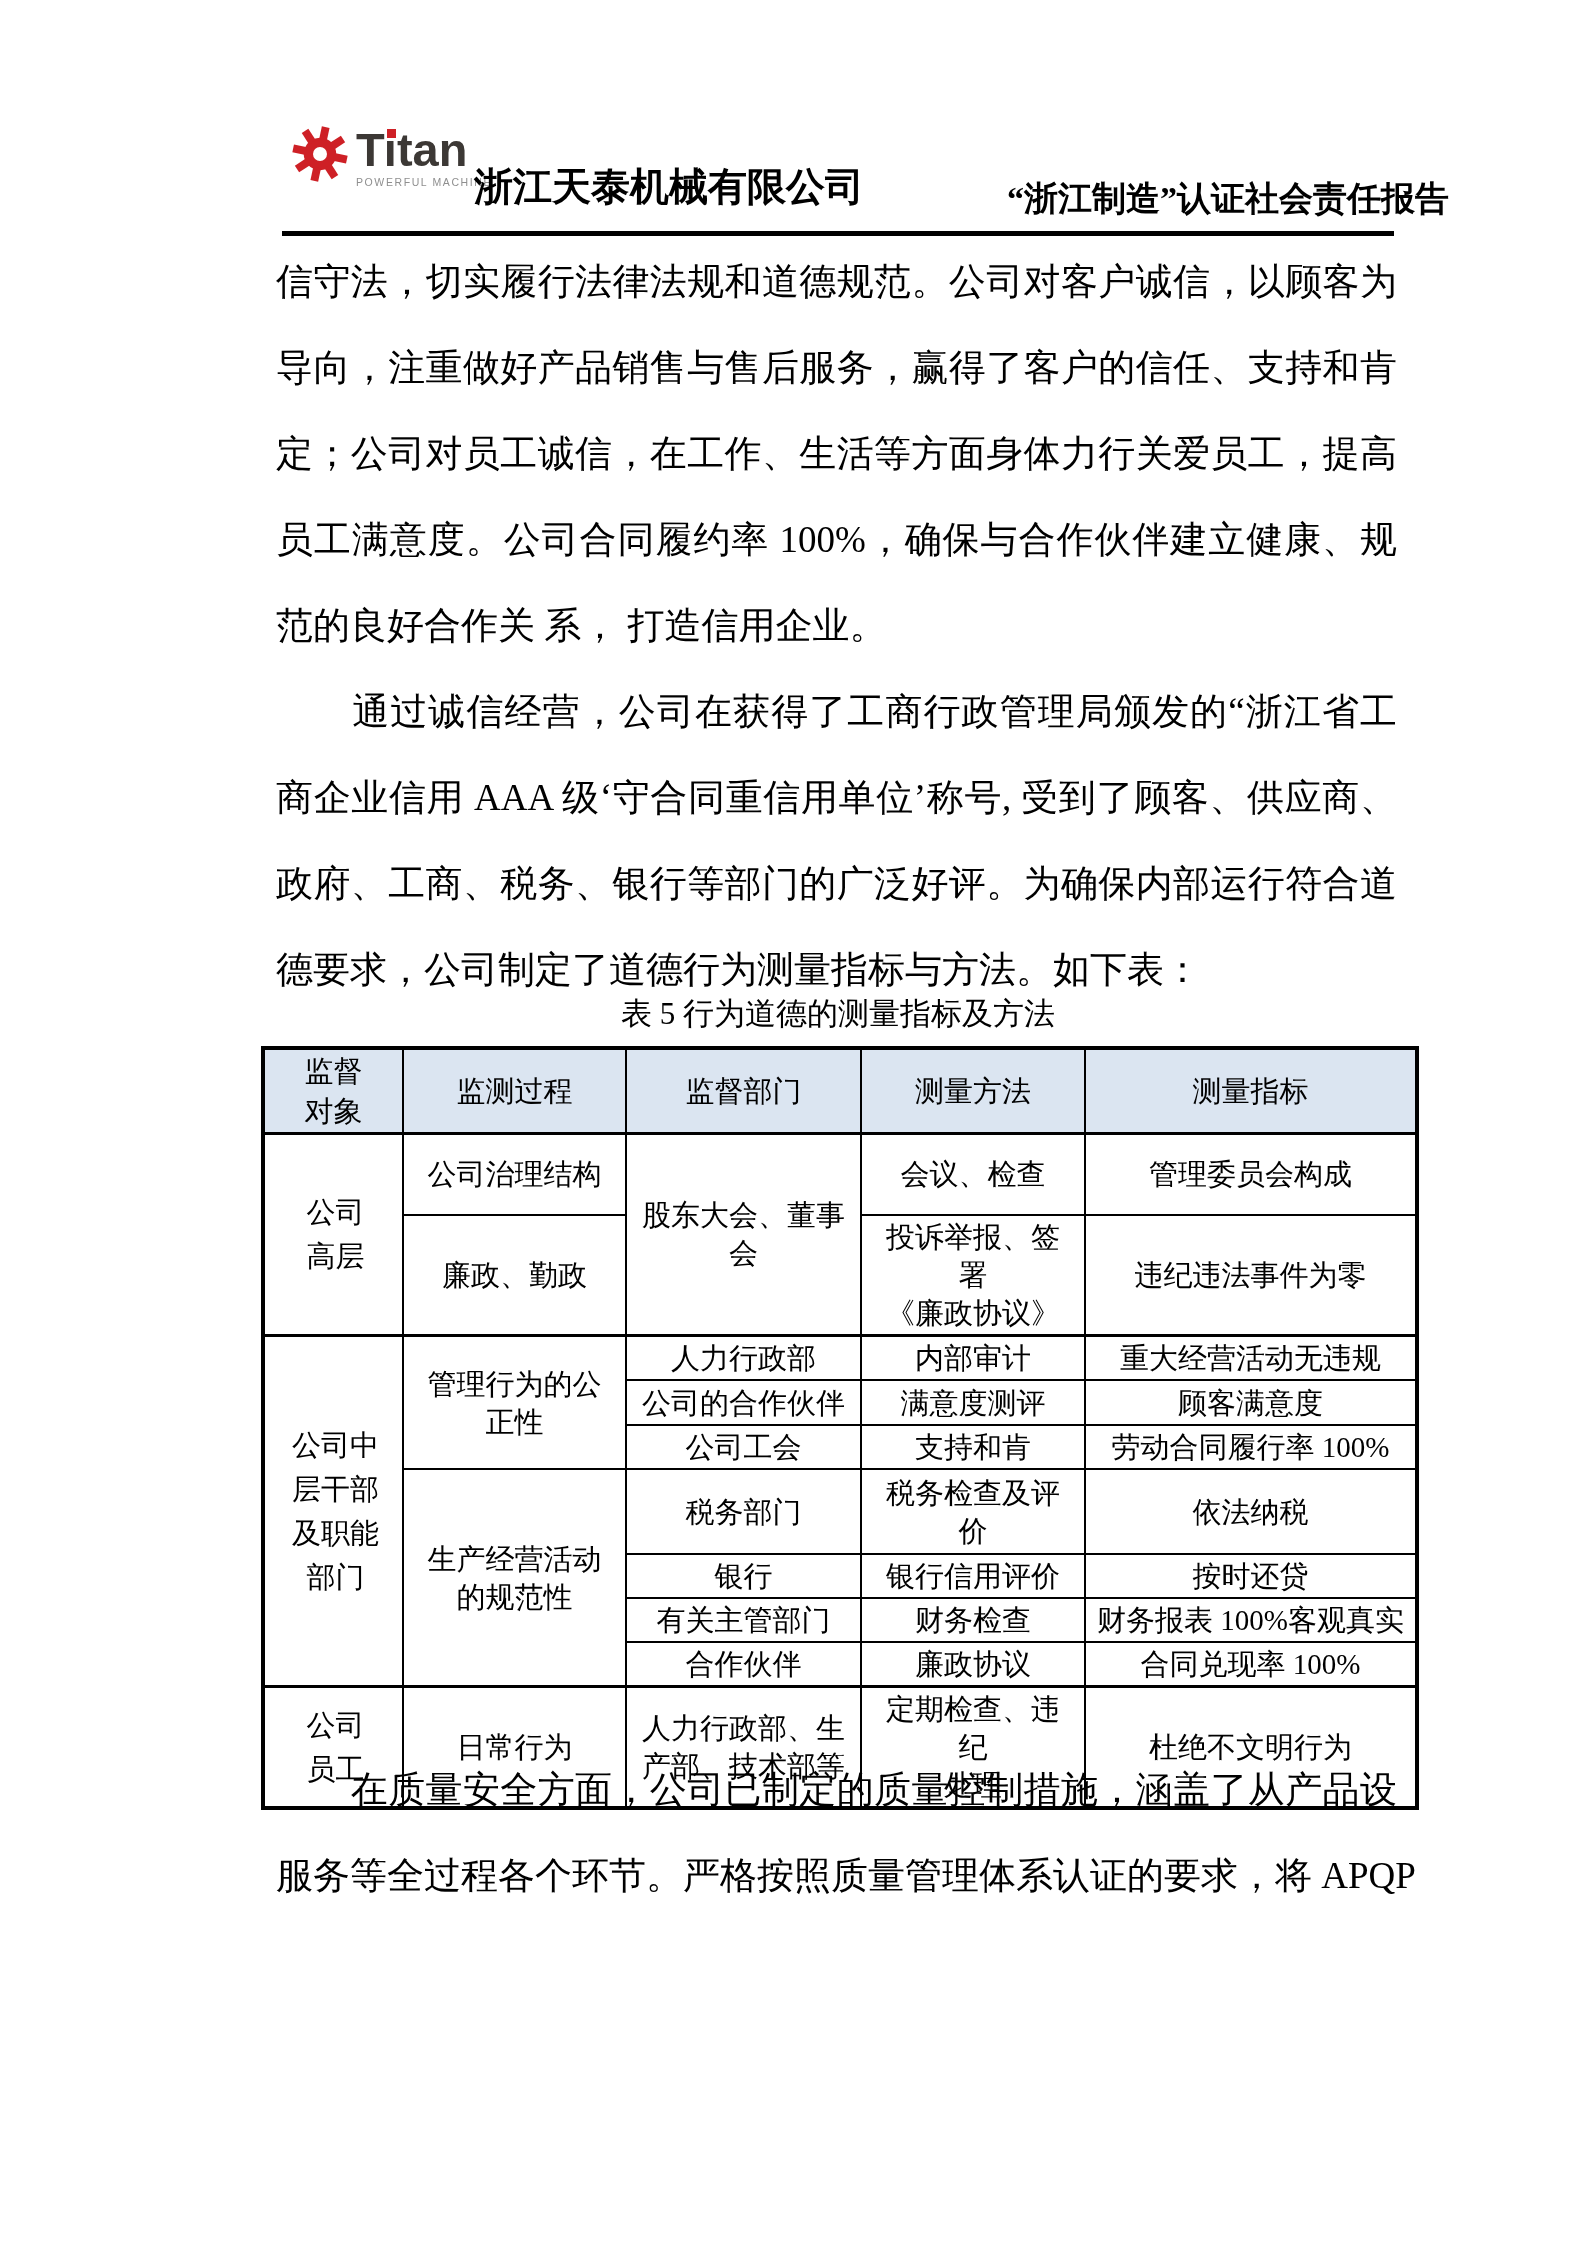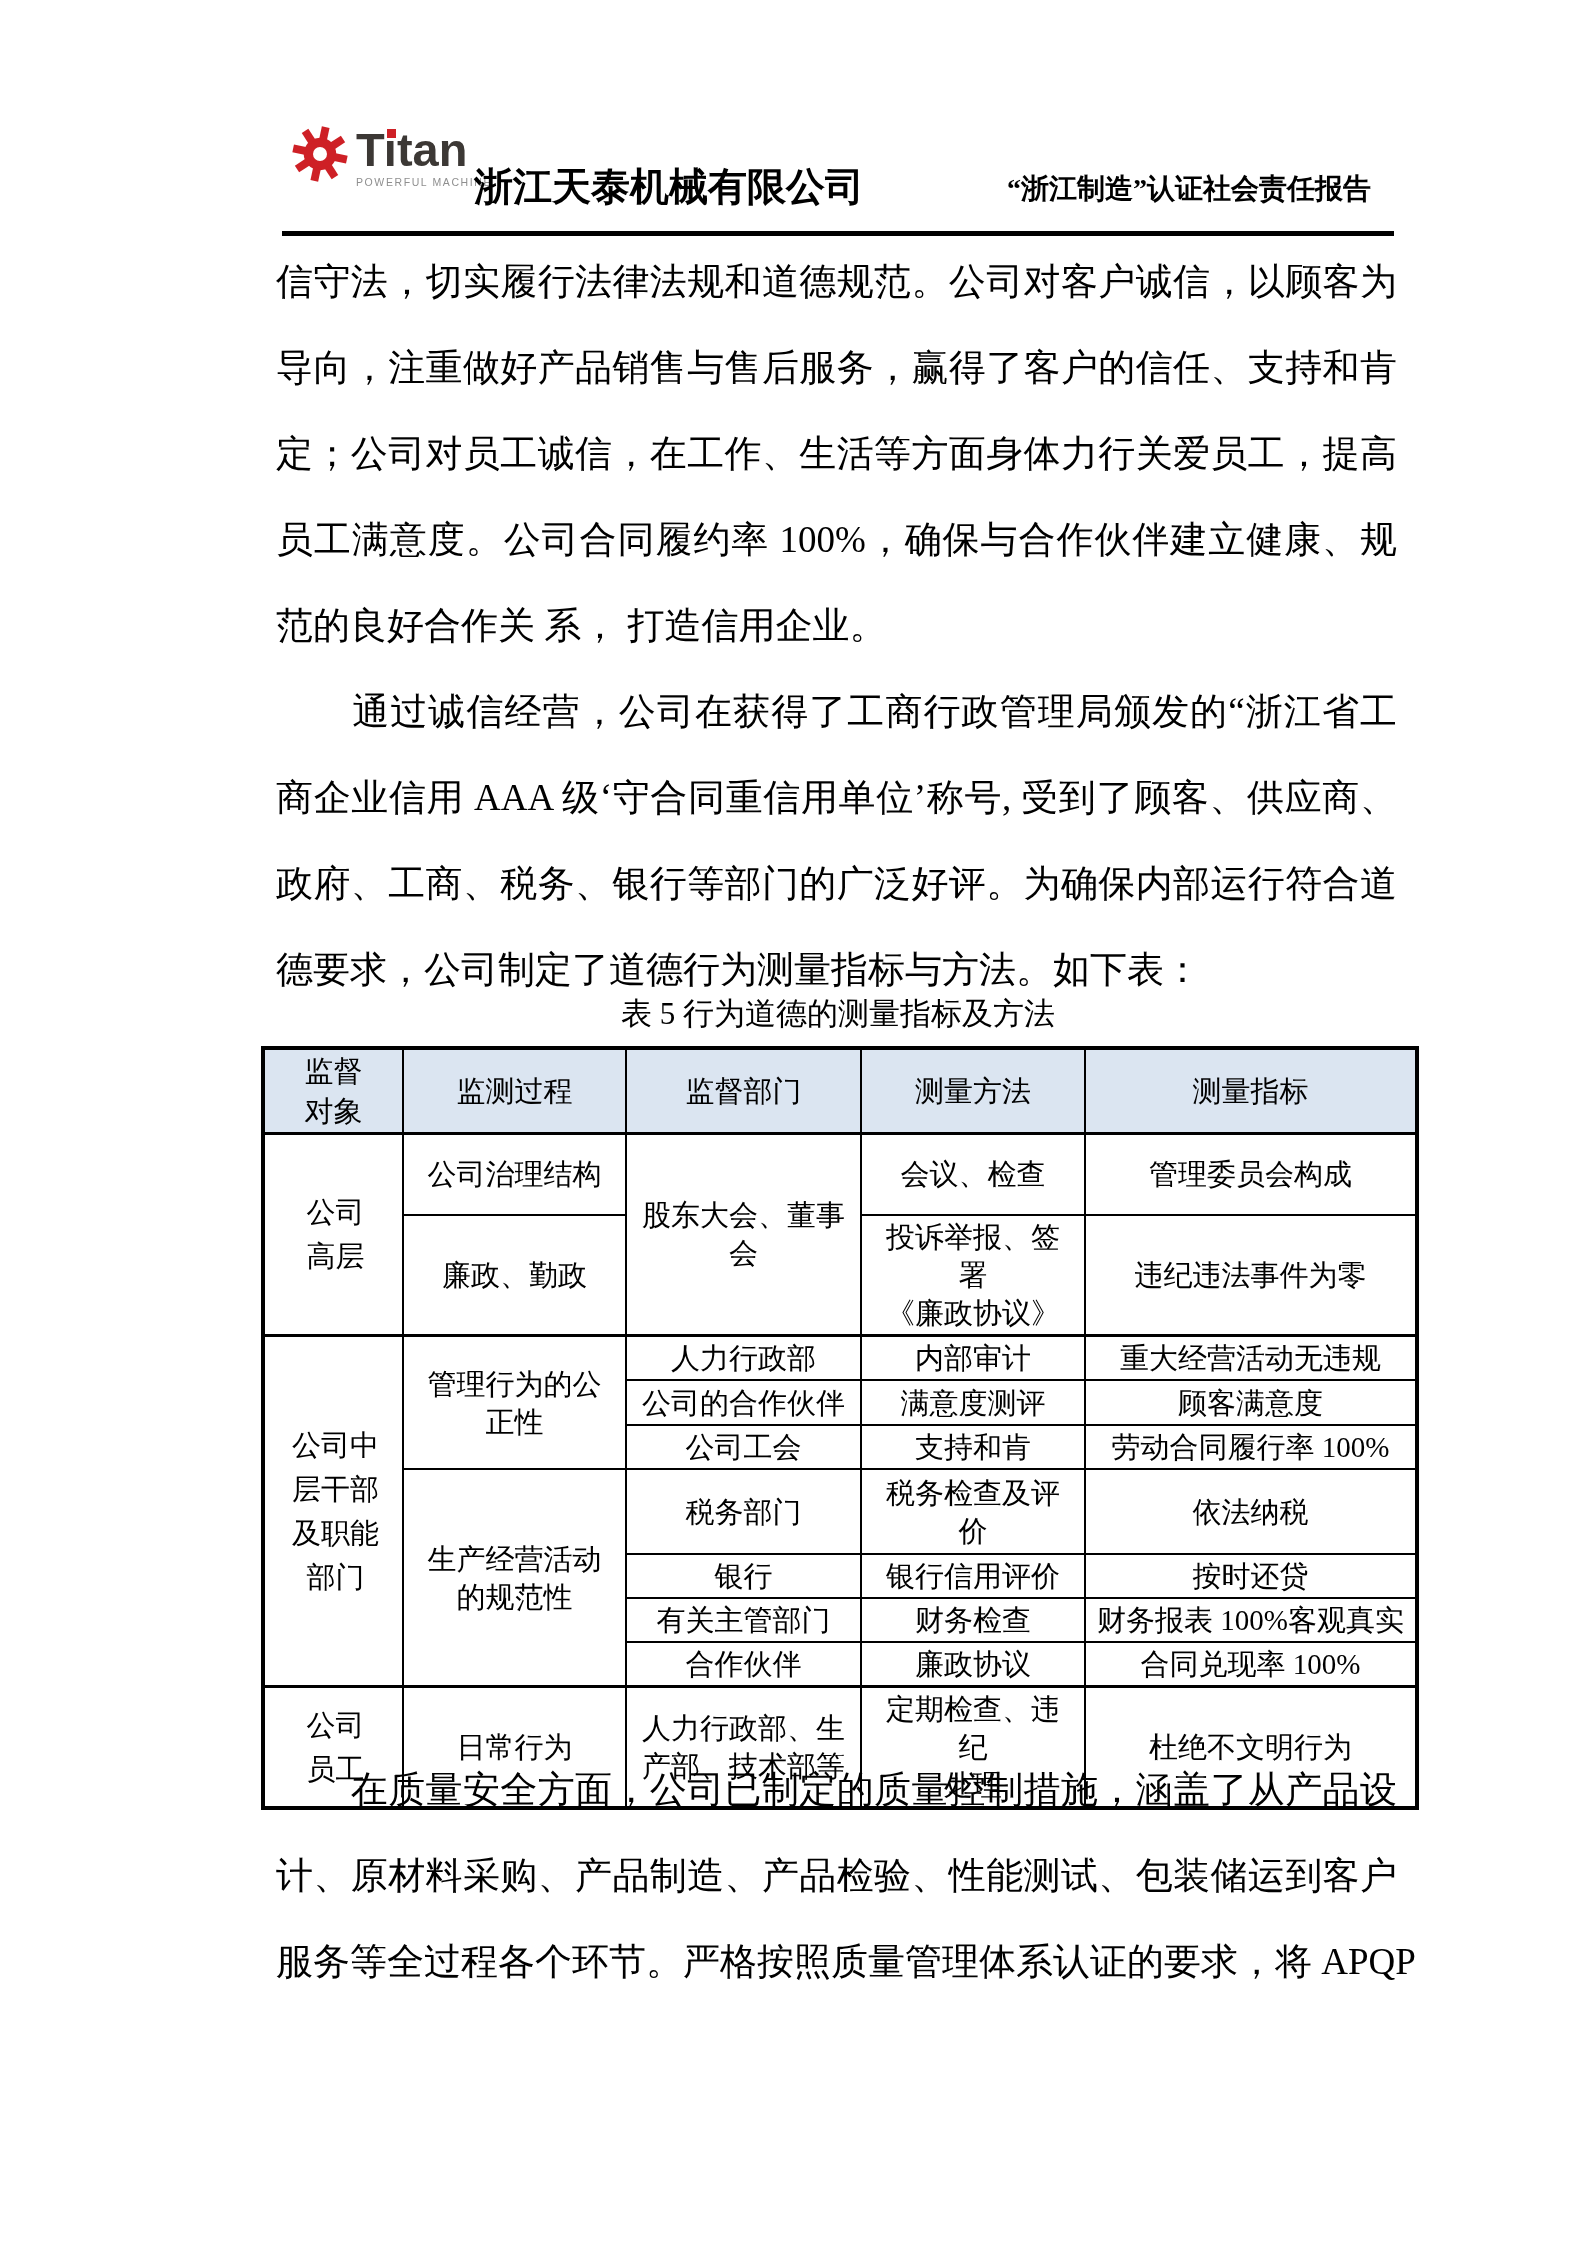--- a/index.html
+++ b/index.html
@@ -26,22 +26,22 @@
   .i-dot{position:absolute;left:31px;top:3px;width:9px;height:9px;background:#ce2026;}
   .tagline{
     font-family:"Liberation Sans","DejaVu Sans",sans-serif;
     font-size:10.5px;color:#8f8f8f;letter-spacing:1.6px;margin-top:3px;white-space:nowrap;
   }
   .company-name{
     position:absolute;left:438px;top:160px;
     font-size:39px;font-weight:bold;white-space:nowrap;
   }
   .report-title{
-    position:absolute;left:971px;top:170px;
-    font-size:28px;font-weight:bold;white-space:nowrap;
+    position:absolute;left:971px;top:176px;
+    font-size:34px;font-weight:bold;white-space:nowrap;
   }
   .header-rule{position:absolute;left:246px;top:231px;width:1112px;height:5px;background:#000;}
 
   
   .textblock{position:absolute;left:240px;width:1121px;}
   .tb-1{top:239px;}
   .tb-2{top:1747px;}
   .line{
     height:86px;line-height:86px;font-size:37px;
     text-align:justify;text-align-last:justify;
@@ -212,17 +212,16 @@
 产部、技术部等</td>
         <td>定期检查、违纪
 处理</td>
         <td>杜绝不文明行为</td>
       </tr>
     </tbody>
   </table>
 
   <div class="textblock tb-2">
     <div class="line">　　在质量安全方面，公司已制定的质量控制措施，涵盖了从产品设</div>
-    <div class="line">计、原材料采购、产品制造、产品检验、性能测试、包装储运到客户</div>
     <div class="line">服务等全过程各个环节。严格按照质量管理体系认证的要求，将 APQP</div>
   </div>
 
 </div>
 
 </body></html>

